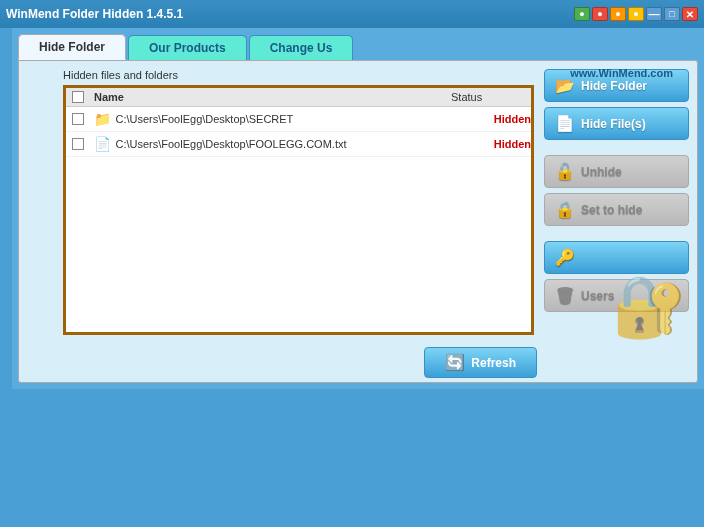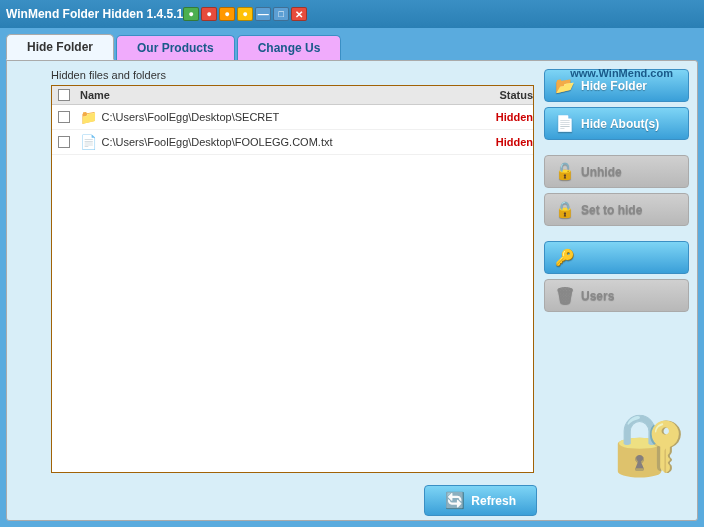--- a/index.html
+++ b/index.html
@@ -11,21 +11,21 @@
       background: #4a9fd4;
       overflow: hidden;
     }
 
     
     .title-bar {
       background: linear-gradient(to bottom, #3a8fc4, #2a7fb4);
       height: 28px;
       display: flex;
       align-items: center;
-      justify-content: flex-start;
+      justify-content: space-between;
       padding: 0 6px;
       color: white;
       font-size: 12px;
       font-weight: bold;
     }
     .title-bar-controls {
       display: flex;
       gap: 2px;
     }
     .tb-btn {
@@ -45,25 +45,26 @@
     .tb-btn.red-btn { background: #e74c3c; }
     .tb-btn.orange { background: #ff9800; }
     .tb-btn.yellow { background: #ffc107; }
     .tb-btn.min { background: #5c9fd4; }
     .tb-btn.max { background: #5c9fd4; }
     .tb-btn.close { background: #e74c3c; }
 
     
     .main-window {
       background: #5aabde;
-      height: 499px;
+      height: 361px;
       padding: 6px;
       display: flex;
       flex-direction: column;
       gap: 0;
+      margin-left: 12px;
     }
 
     
     .tabs {
       display: flex;
       align-items: flex-end;
       gap: 2px;
       margin-bottom: 0;
     }
     .tab {
@@ -76,21 +77,21 @@
       border-bottom: none;
     }
     .tab.active {
       background: #f0f8ff;
       color: #333;
       border-color: #aaa;
       border-bottom: 1px solid #f0f8ff;
       z-index: 2;
     }
     .tab.inactive {
-      background: #f0abfc;
+      background: #5eead4;
       color: #1a5a8a;
     }
 
     
     .content-area {
       background: #d8eef8;
       flex: 1;
       border: 1px solid #aaa;
       border-radius: 0 3px 3px 3px;
       display: flex;
@@ -123,21 +124,21 @@
       flex-direction: column;
       padding-left: 36px;
     }
     .file-list-label {
       color: #333;
       font-size: 11px;
       margin-bottom: 4px;
     }
     .file-table {
       background: white;
-      border: 1px solid #a16207;
+      border: 3px solid #a16207;
       flex: 1;
       display: flex;
       flex-direction: column;
     }
     .table-header {
       display: flex;
       background: #e8e8e8;
       border-bottom: 1px solid #ccc;
       padding: 3px 0;
     }
@@ -150,24 +151,24 @@
     }
     .col-name {
       flex: 1;
       font-weight: bold;
       font-size: 11px;
       color: #333;
       padding-left: 4px;
     }
     .col-status {
       width: 80px;
-      font-weight: bold;
-      font-size: 11px;
-      color: #333;
-      text-align: right;
+      font-weight: normal;
+      font-size: 11px;
+      color: #333;
+      text-align: left;
     }
     .table-row {
       display: flex;
       align-items: center;
       padding: 4px 0;
       border-bottom: 1px solid #f0f0f0;
     }
     .row-icon {
       font-size: 14px;
       margin-right: 4px;
@@ -336,21 +337,21 @@
         </div>
       </div>
 
       <div class="buttons-panel">
         <button class="action-btn active">
           <span class="btn-icon">📂</span>
           <span>Hide Folder</span>
         </button>
         <button class="action-btn active">
           <span class="btn-icon">📄</span>
-          <span>Hide About(s)</span>
+          <span>Hide File(s)</span>
         </button>
         <div class="btn-spacer"></div>
         <button class="action-btn disabled">
           <span class="btn-icon">🔓</span>
           <span>Unhide</span>
         </button>
         <button class="action-btn disabled">
           <span class="btn-icon">🔒</span>
           <span>Set to hide</span>
         </button>

